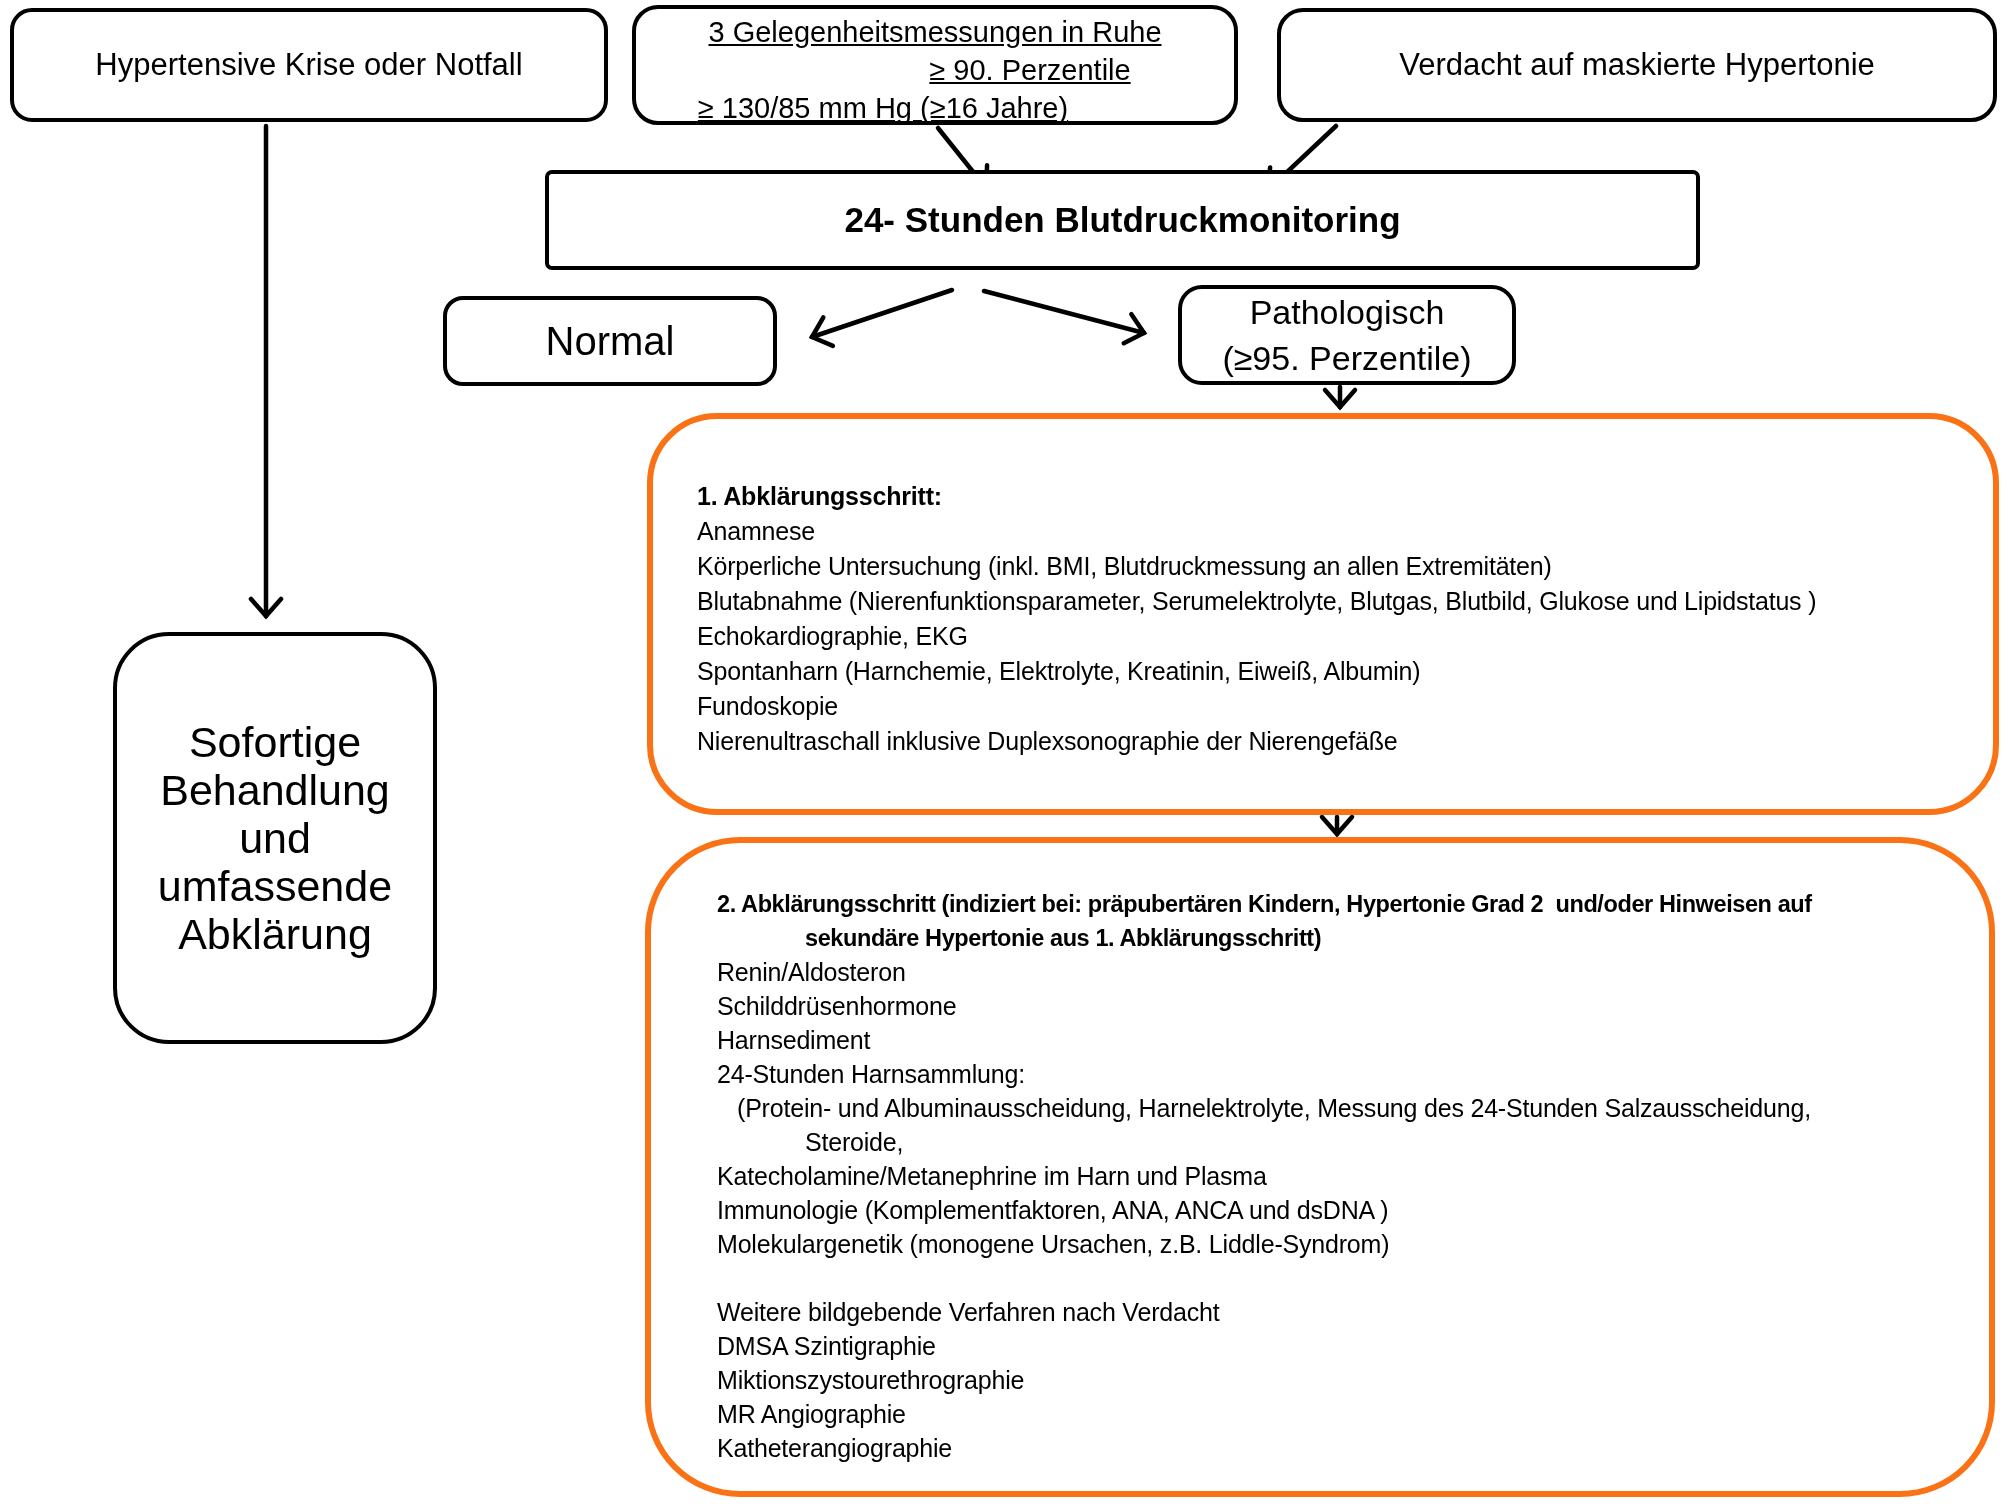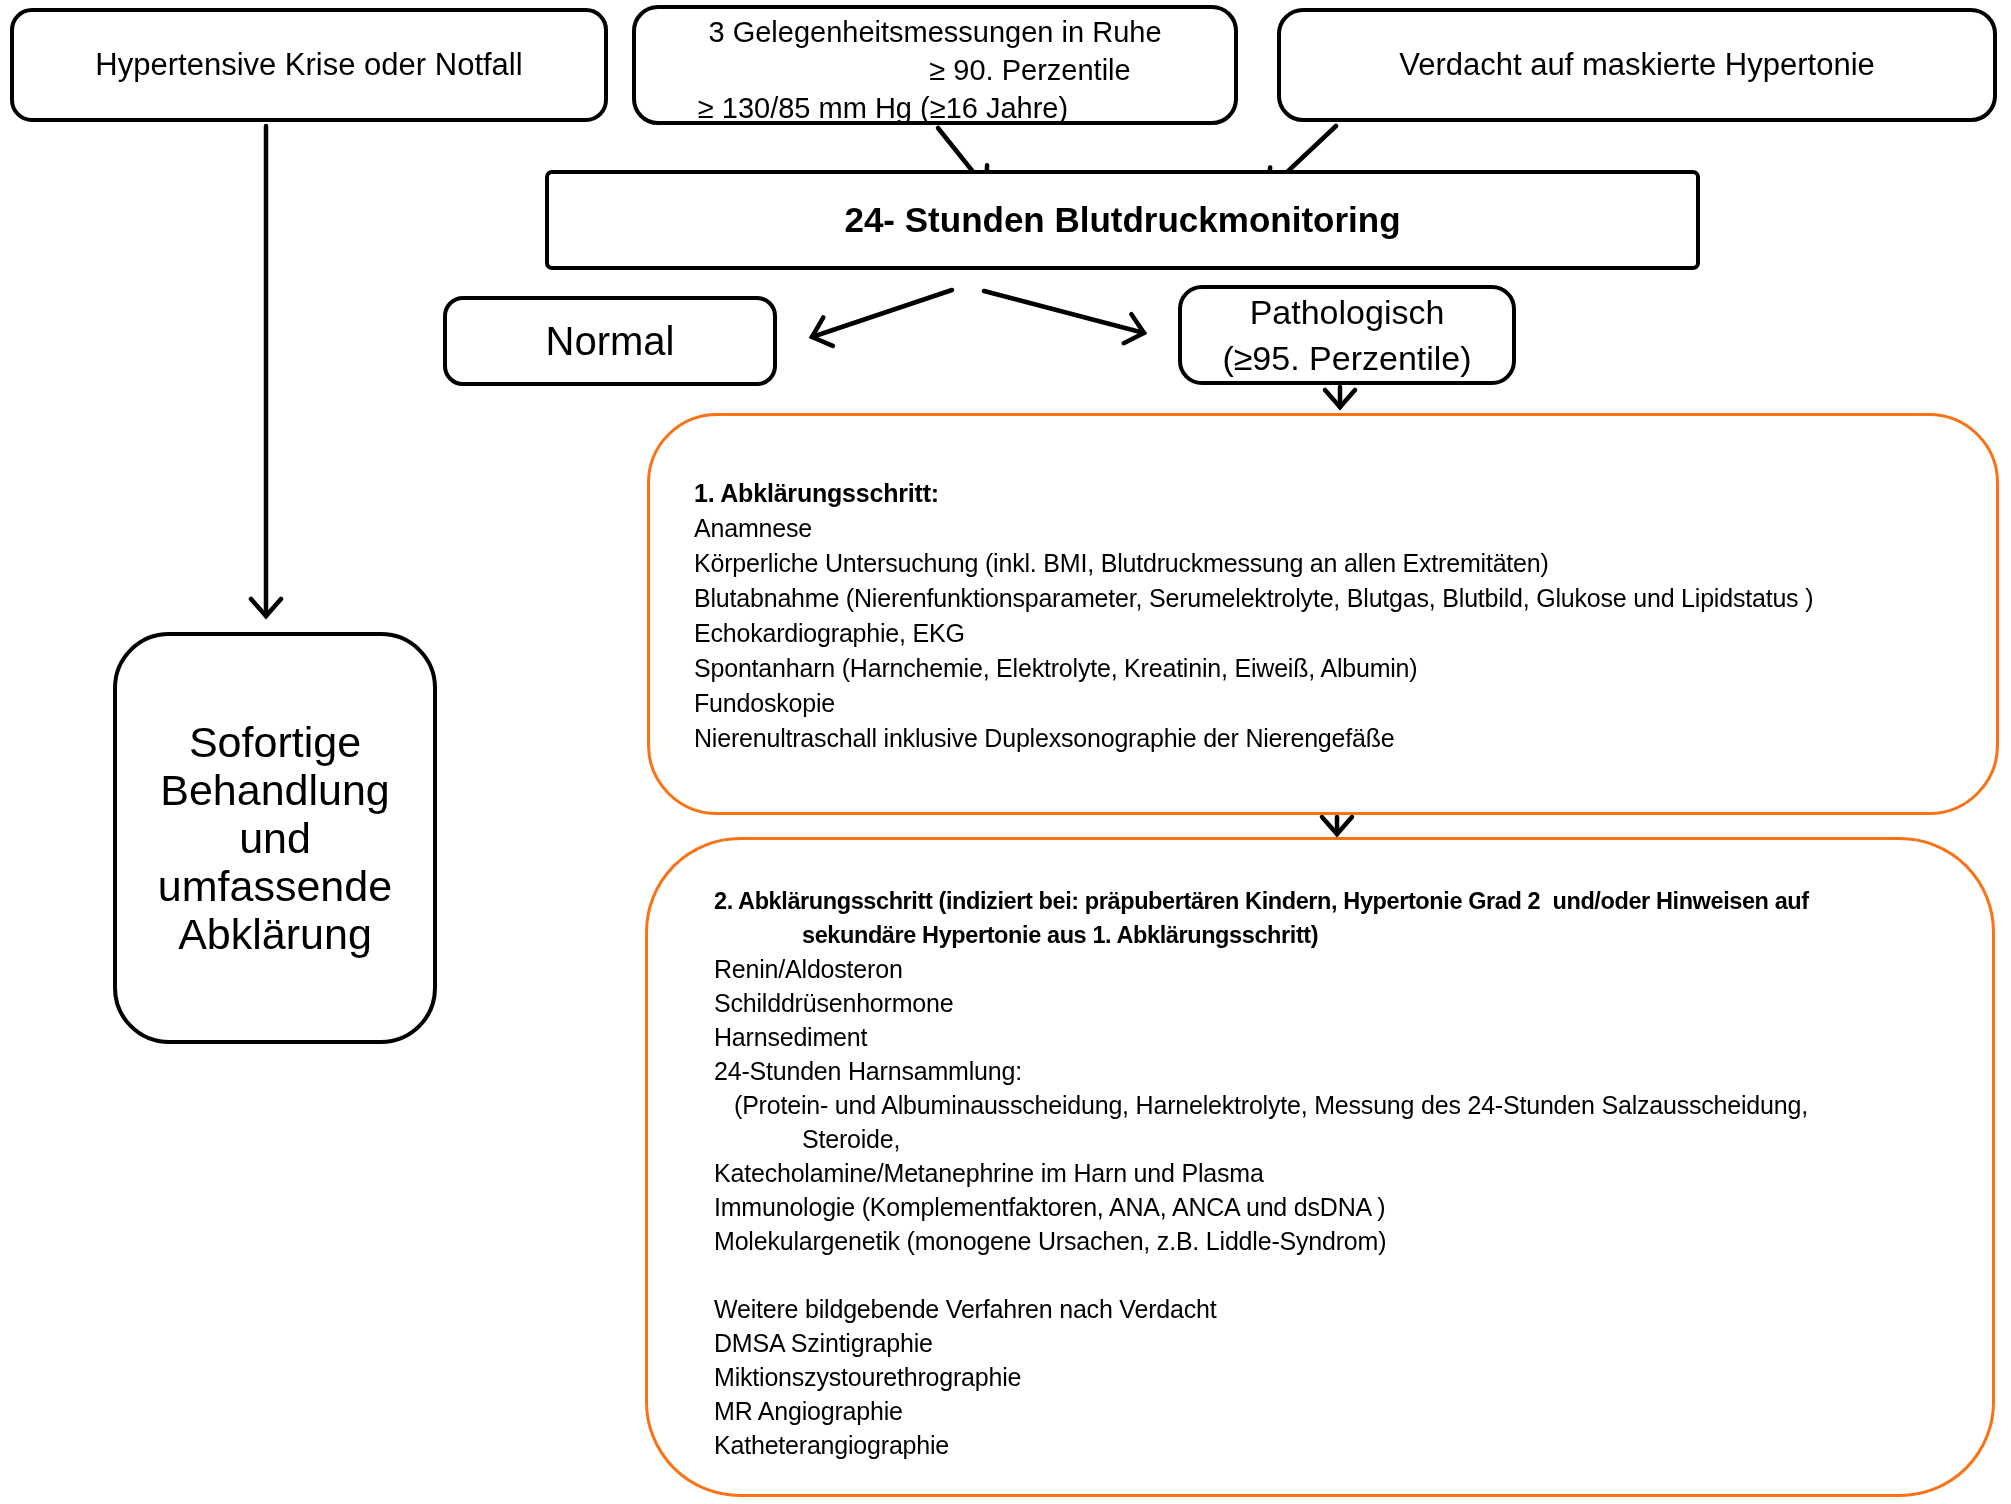--- a/index.html
+++ b/index.html
@@ -7,28 +7,28 @@
     position:relative;width:2011px;height:1504px;background:#ffffff;overflow:hidden;
     font-family:"Liberation Sans","DejaVu Sans",sans-serif;color:#000;
   }
   .arrows{position:absolute;left:0;top:0;z-index:1;}
   .node{
     position:absolute;box-sizing:border-box;background:#fff;border:4px solid #000;
     display:flex;flex-direction:column;align-items:center;justify-content:center;
     text-align:center;z-index:2;
   }
   .bigbox{
-    position:absolute;box-sizing:border-box;background:#fff;border:3px solid #f97316;z-index:2;
+    position:absolute;box-sizing:border-box;background:#fff;border:6px solid #f97316;z-index:2;
   }
   .ln{white-space:pre;min-height:34px;line-height:34px;font-size:25px;letter-spacing:-0.2px;}
   .bold{font-weight:bold;}
   
   #box-crisis{left:10px;top:8px;width:598px;height:114px;border-radius:22px;font-size:31px;text-align:right;}
   #box-meas{left:632px;top:5px;width:606px;height:120px;border-radius:26px;font-size:29px;justify-content:flex-start;padding-top:4px;}
-  #box-meas .bln{line-height:38px;white-space:pre;position:relative;}
+  #box-meas .bln{line-height:38px;white-space:pre;position:relative;text-decoration:underline;}
   #box-meas .bln.off-right{left:95px;}
   #box-meas .bln.off-left{left:-52px;}
   #box-masked{left:1277px;top:8px;width:720px;height:114px;border-radius:26px;font-size:31px;}
   #box-abpm{left:545px;top:170px;width:1155px;height:100px;border-radius:7px;font-size:35px;font-weight:bold;}
   #box-normal{left:443px;top:296px;width:334px;height:90px;border-radius:20px;font-size:40px;}
   #box-patho{left:1178px;top:285px;width:338px;height:100px;border-radius:24px;font-size:34px;}
   #box-patho .bln{line-height:46px;white-space:pre;}
   #box-treat{left:113px;top:632px;width:324px;height:412px;border-radius:56px;font-size:43px;}
   #box-treat .bln{line-height:48px;white-space:pre;}
   #box-step1{left:647px;top:413px;width:1352px;height:402px;border-radius:70px;padding:60px 28px 0 44px;}

